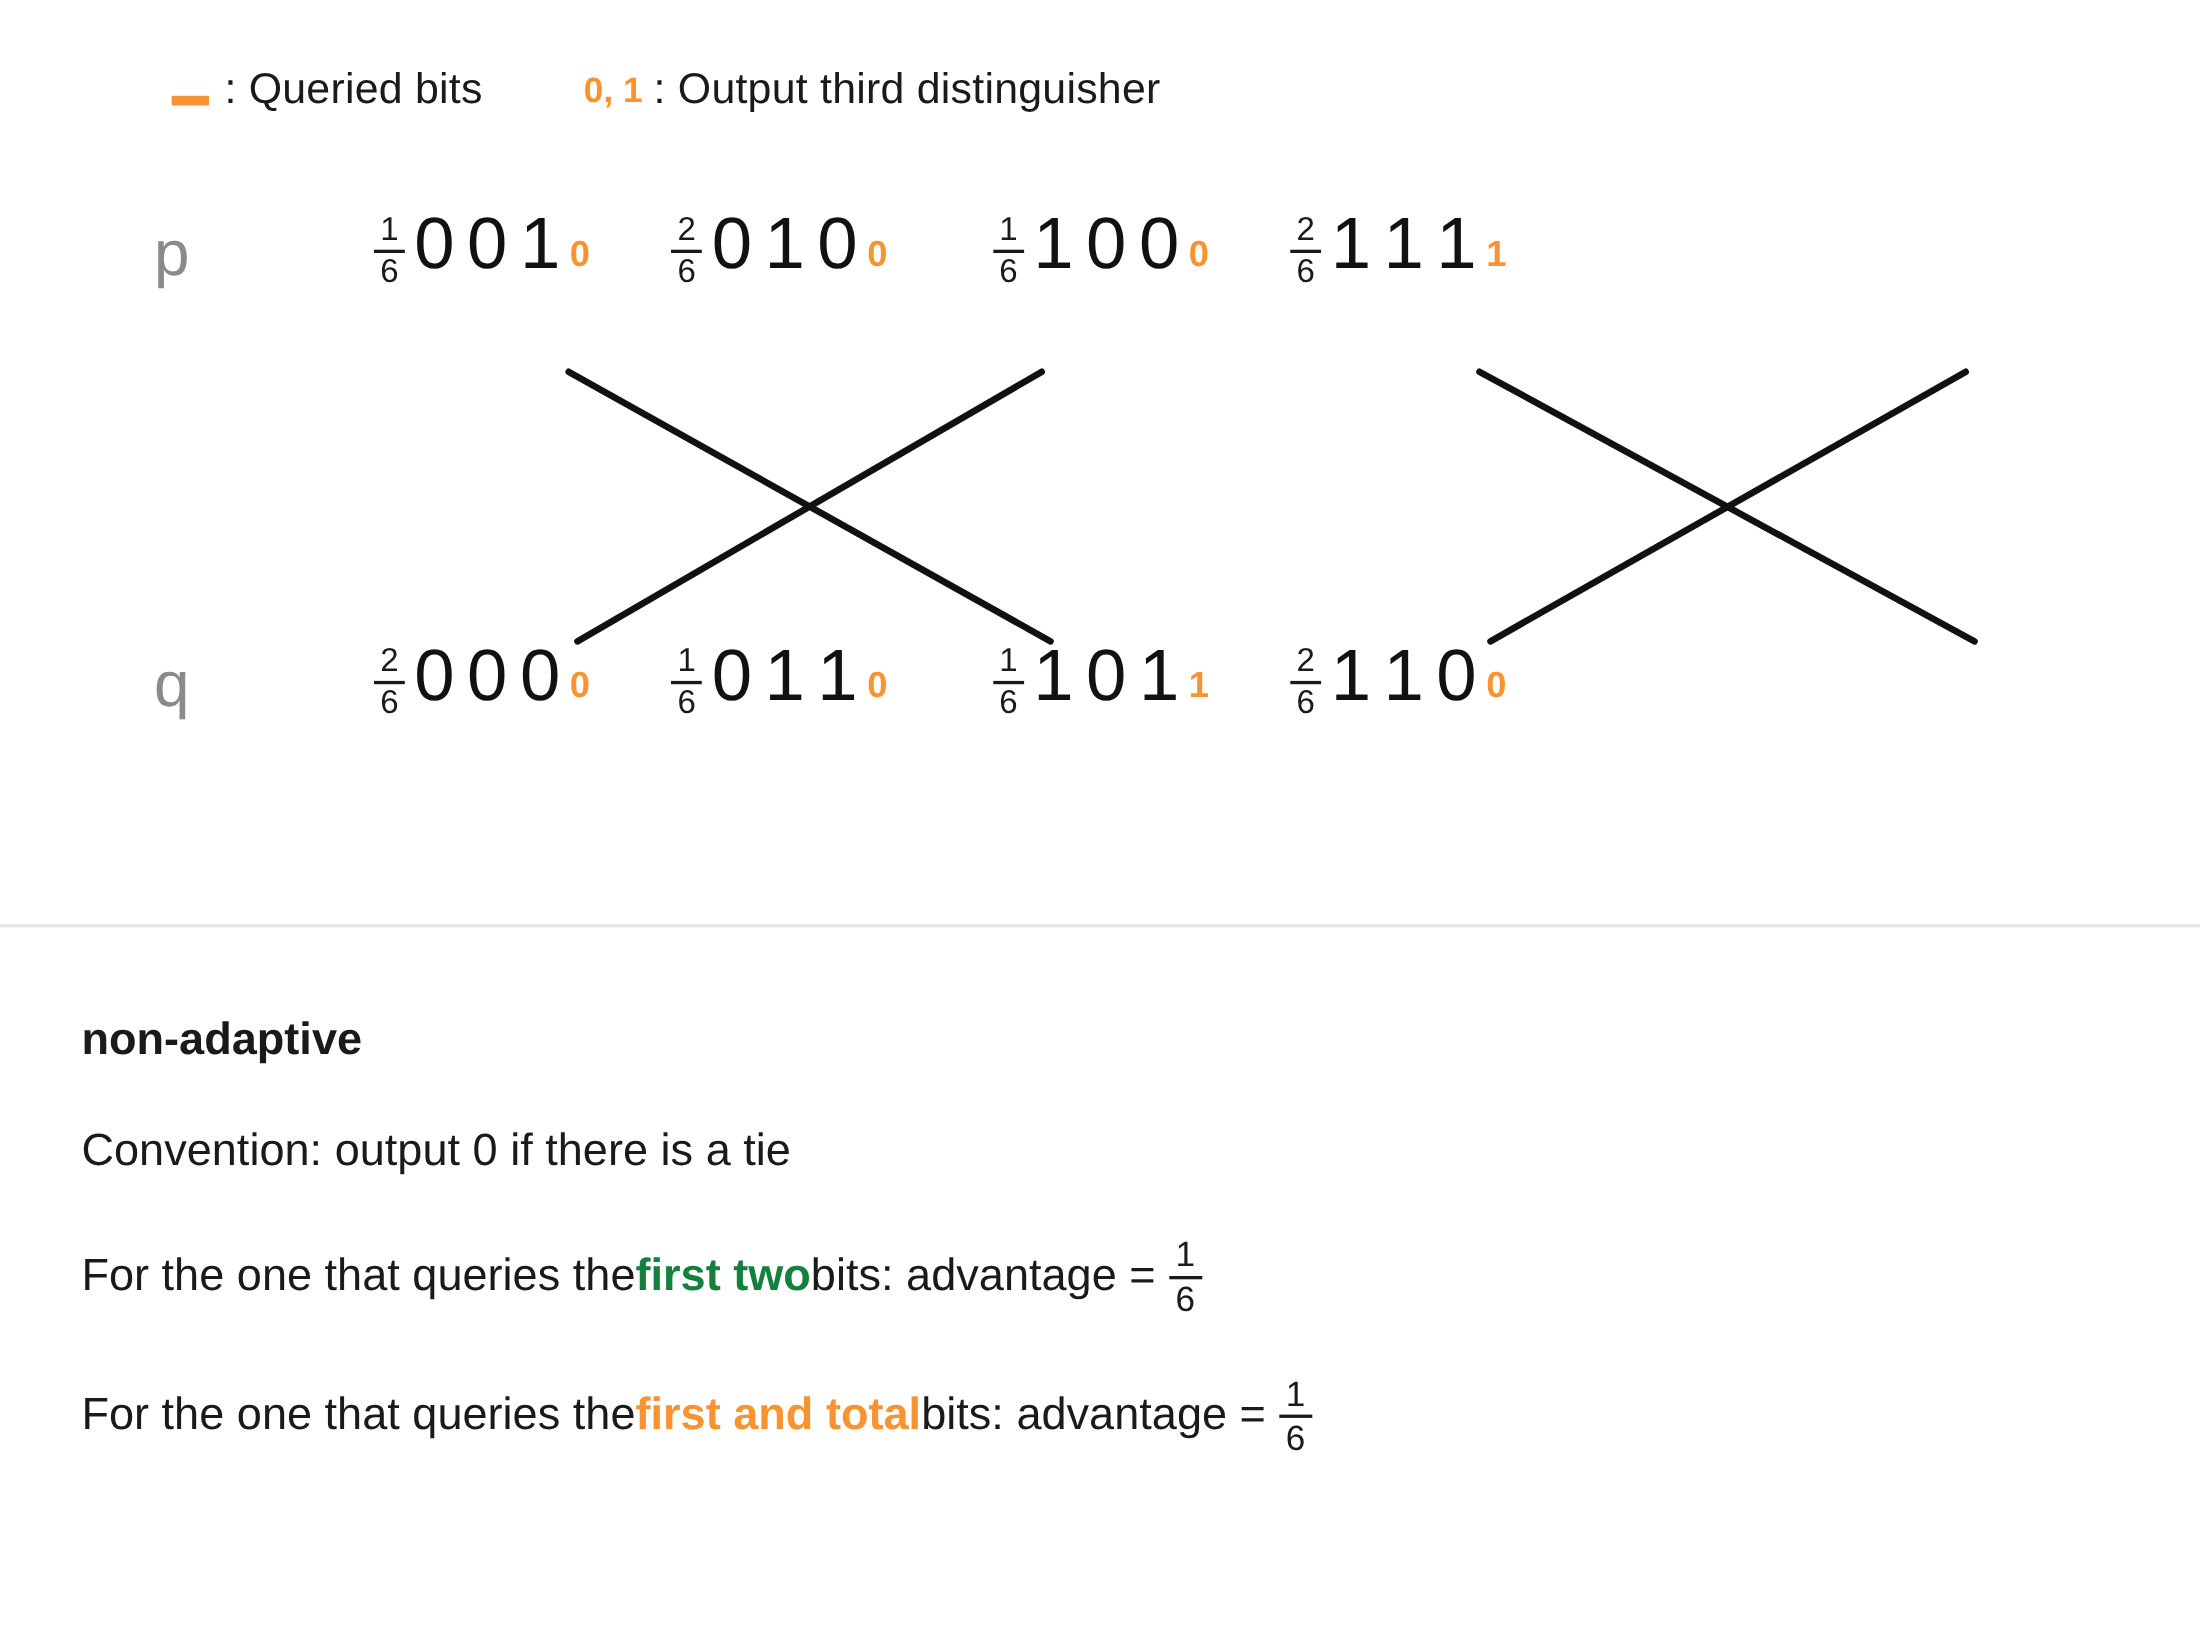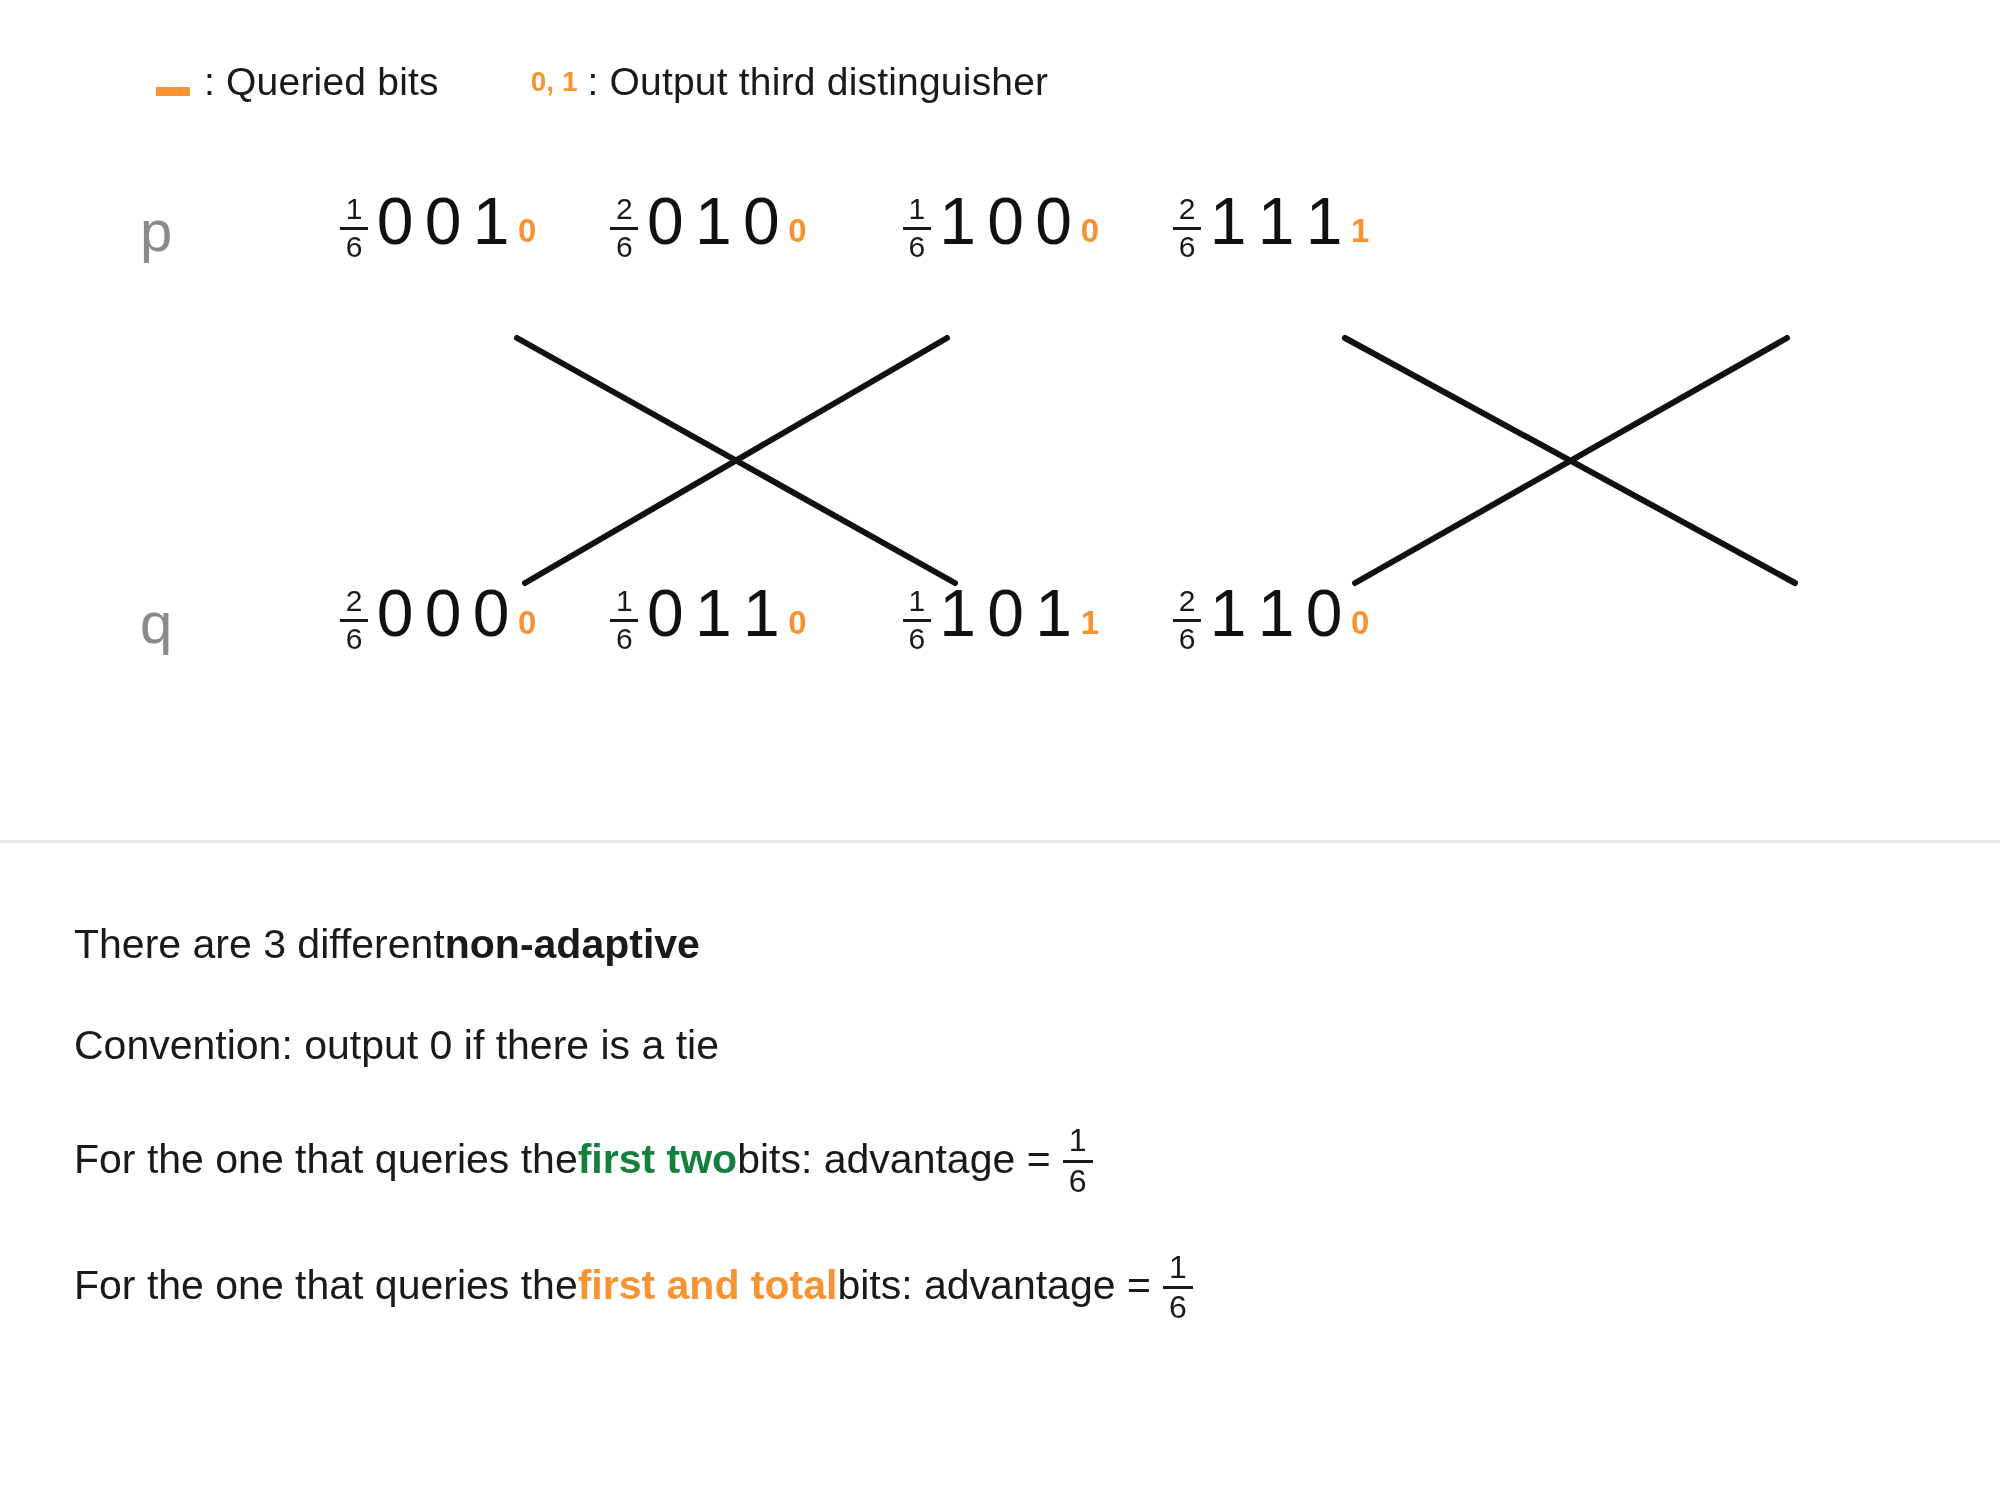--- a/index.html
+++ b/index.html
@@ -39,21 +39,21 @@
     margin-right: 14px;
     position: relative;
     top: 9px;
   }
   .legend-text {
     font-size: 39px;
     color: #1a1a1a;
     letter-spacing: 0.2px;
   }
   .legend-codes {
-    font-size: 28px;
+    font-size: 32px;
     font-weight: bold;
     color: #f79331;
     margin-left: 92px;
     margin-right: 10px;
   }
 
   
   #diagram {
     position: absolute;
     left: 0;
@@ -357,21 +357,20 @@
     </div>
   </div>
 
 </div>
 
 <div id="divider"></div>
 
 <div id="notes">
 
   <div class="note-line">
-    <span>There are 3 different </span>
     <span class="b">non-adaptive</span>
   </div>
 
   <div class="note-line">
     <span>Convention: output 0 if there is a tie</span>
   </div>
 
   <div class="note-line">
     <span>For the one that queries the </span>
     <span class="blue">first two</span>

